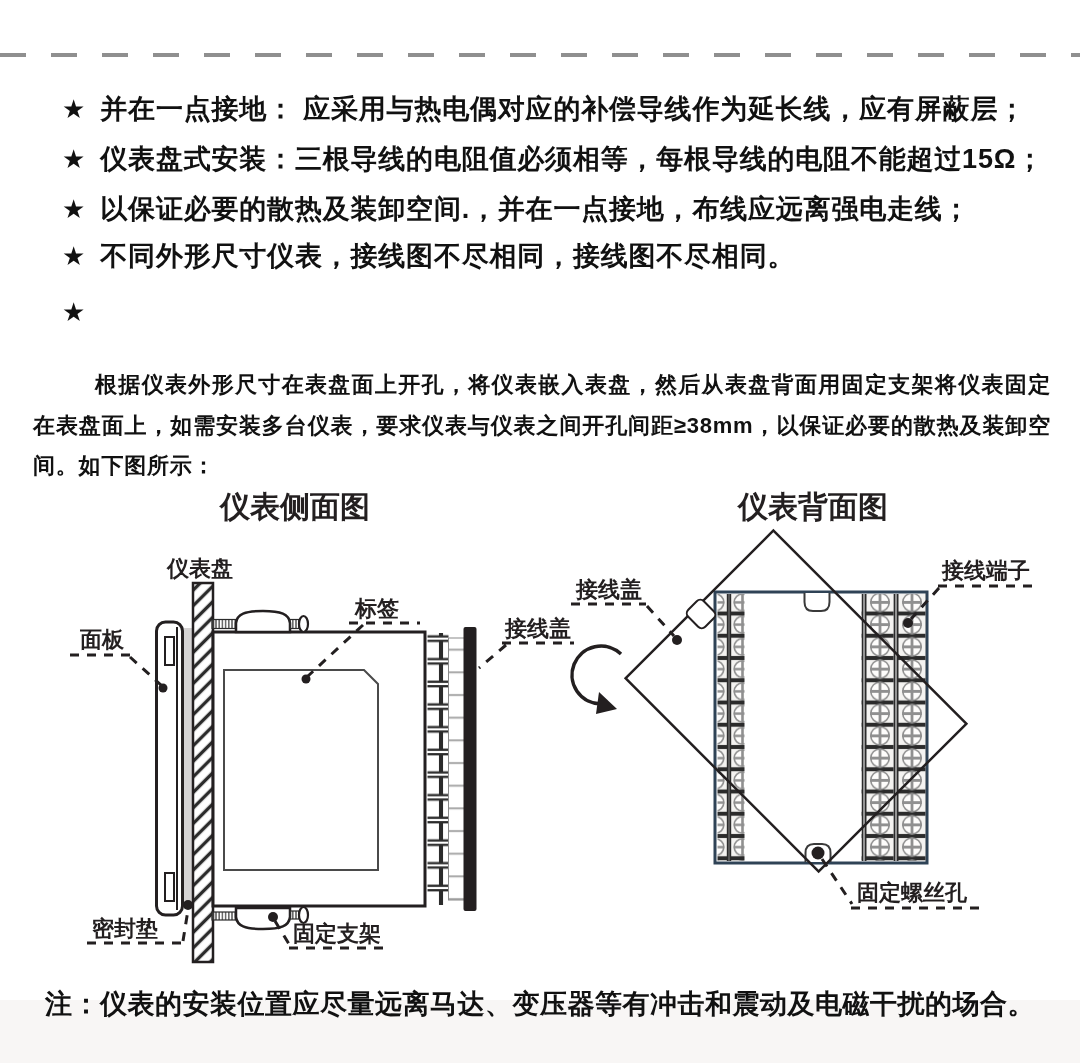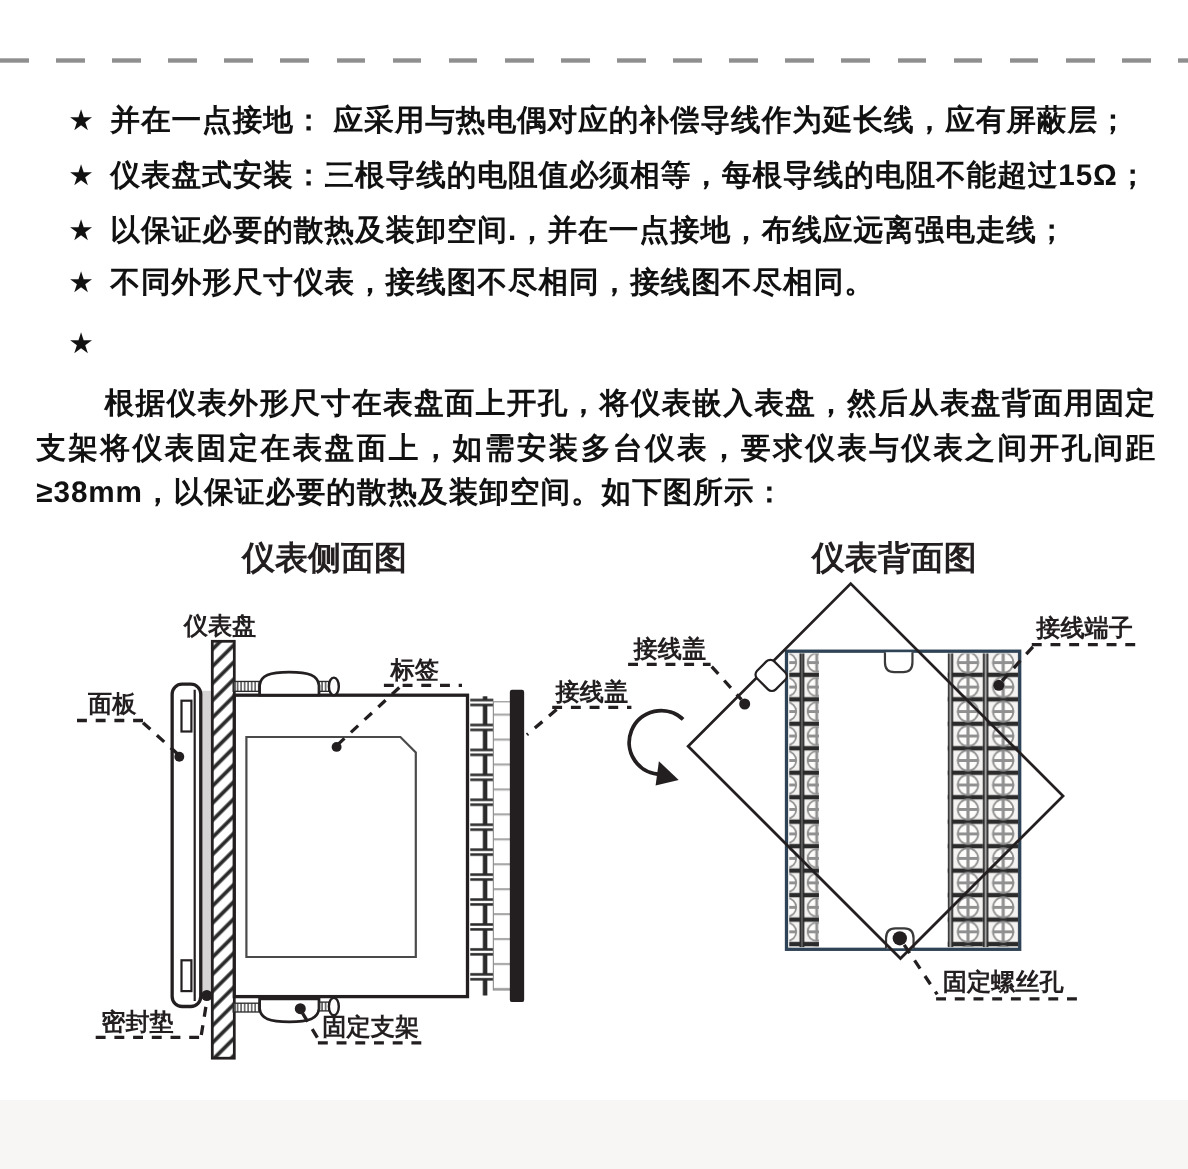--- a/index.html
+++ b/index.html
@@ -4,21 +4,21 @@
 <style>
   html,body{margin:0;padding:0;background:#ffffff;}
   .page{position:relative;width:1080px;height:1063px;background:#ffffff;overflow:hidden;
         font-family:"Liberation Sans","DejaVu Sans",sans-serif;color:#111111;}
   .divider{position:absolute;left:0;top:53px;width:1080px;height:4px;
            background:repeating-linear-gradient(to right,#8f8f8f 0 26px,transparent 26px 51px);}
   .bullet{position:absolute;left:62px;display:flex;align-items:flex-start;
           font-size:27px;font-weight:700;letter-spacing:0.8px;line-height:34px;white-space:nowrap;}
   .star{font-size:26px;line-height:34px;margin-right:15px;letter-spacing:0;}
   .b1{top:92px;} .b2{top:142px;} .b3{top:192px;} .b4{top:239px;} .b5{top:295px;}
-  .para{position:absolute;left:33px;top:346px;width:1018px;font-size:27px;font-weight:700;
+  .para{position:absolute;left:33px;top:365px;width:1018px;font-size:22px;font-weight:700;
         letter-spacing:0.8px;line-height:40.5px;text-indent:62px;text-align:justify;}
   .band{position:absolute;left:0;top:1000px;width:1080px;height:63px;background:#f8f6f5;}
   .note{position:absolute;left:45px;top:988px;font-size:27px;font-weight:700;letter-spacing:0.5px;
         line-height:32px;white-space:nowrap;z-index:3;}
   svg.diag{position:absolute;left:0;top:480px;z-index:2;}
   .dlabel{font-family:"Liberation Sans","DejaVu Sans",sans-serif;font-size:22px;font-weight:700;fill:#231f20;}
   .dtitle{font-family:"DejaVu Serif","Liberation Serif",serif;font-size:30px;font-weight:700;fill:#231f20;}
 </style>
 </head>
 <body>
@@ -43,20 +43,21 @@
     <span class="star">★</span>
     <span class="btext">不同外形尺寸仪表，接线图不尽相同，接线图不尽相同。</span>
   </div>
   <div class="bullet b5">
     <span class="star">★</span>
   </div>
 
   <div class="para">根据仪表外形尺寸在表盘面上开孔，将仪表嵌入表盘，然后从表盘背面用固定支架将仪表固定在表盘面上，如需安装多台仪表，要求仪表与仪表之间开孔间距≥38mm，以保证必要的散热及装卸空间。如下图所示：</div>
 
   <div class="band"></div>
+  <div class="note">注：仪表的安装位置应尽量远离马达、变压器等有冲击和震动及电磁干扰的场合。</div>
 
   <svg class="diag" width="1080" height="500" viewBox="0 0 1080 500">
     <defs>
       <pattern id="hatch" width="11" height="11" patternUnits="userSpaceOnUse" patternTransform="rotate(45)">
         <line x1="5.5" y1="-1" x2="5.5" y2="12" stroke="#2b2b2b" stroke-width="3.4"></line>
       </pattern>
       <pattern id="thr" width="3.2" height="10" patternUnits="userSpaceOnUse">
         <line x1="1.6" y1="0" x2="1.6" y2="10" stroke="#555555" stroke-width="1.4"></line>
       </pattern>
       <pattern id="lad" width="21" height="22.67" patternUnits="userSpaceOnUse">

